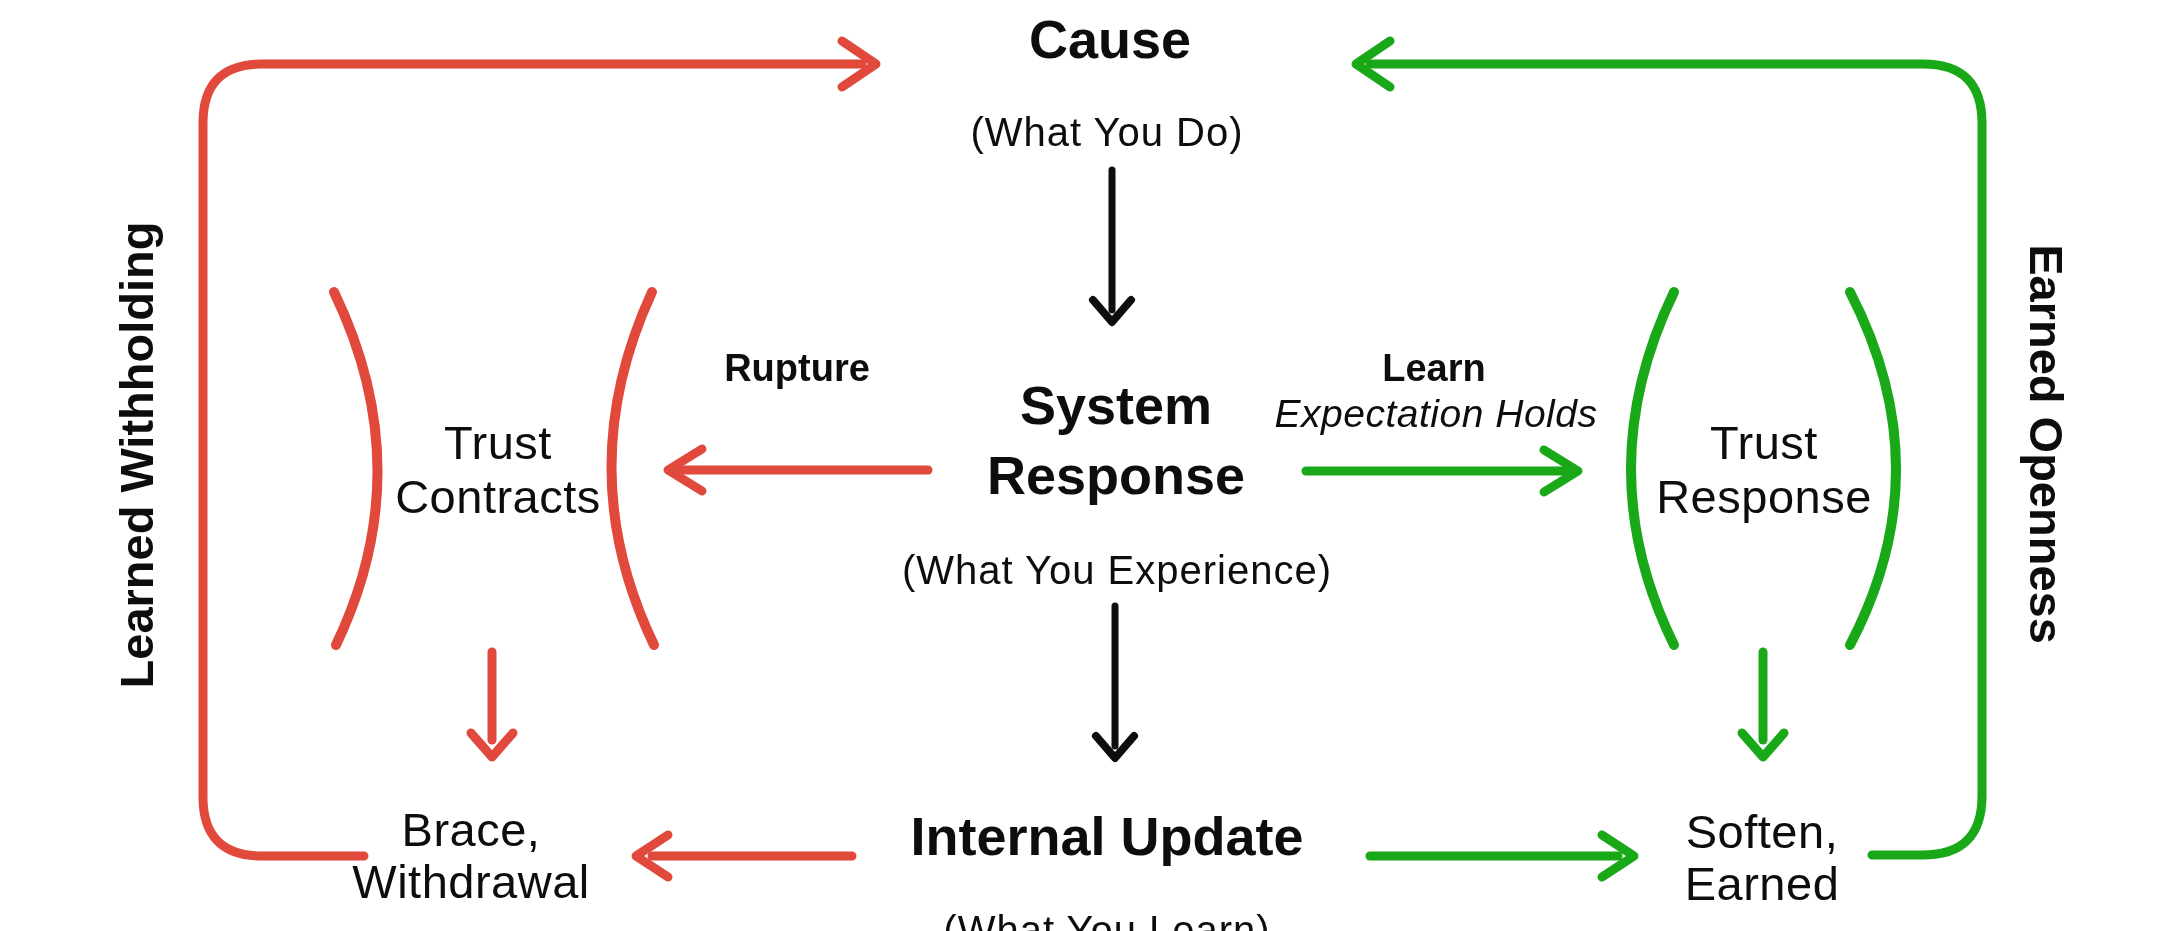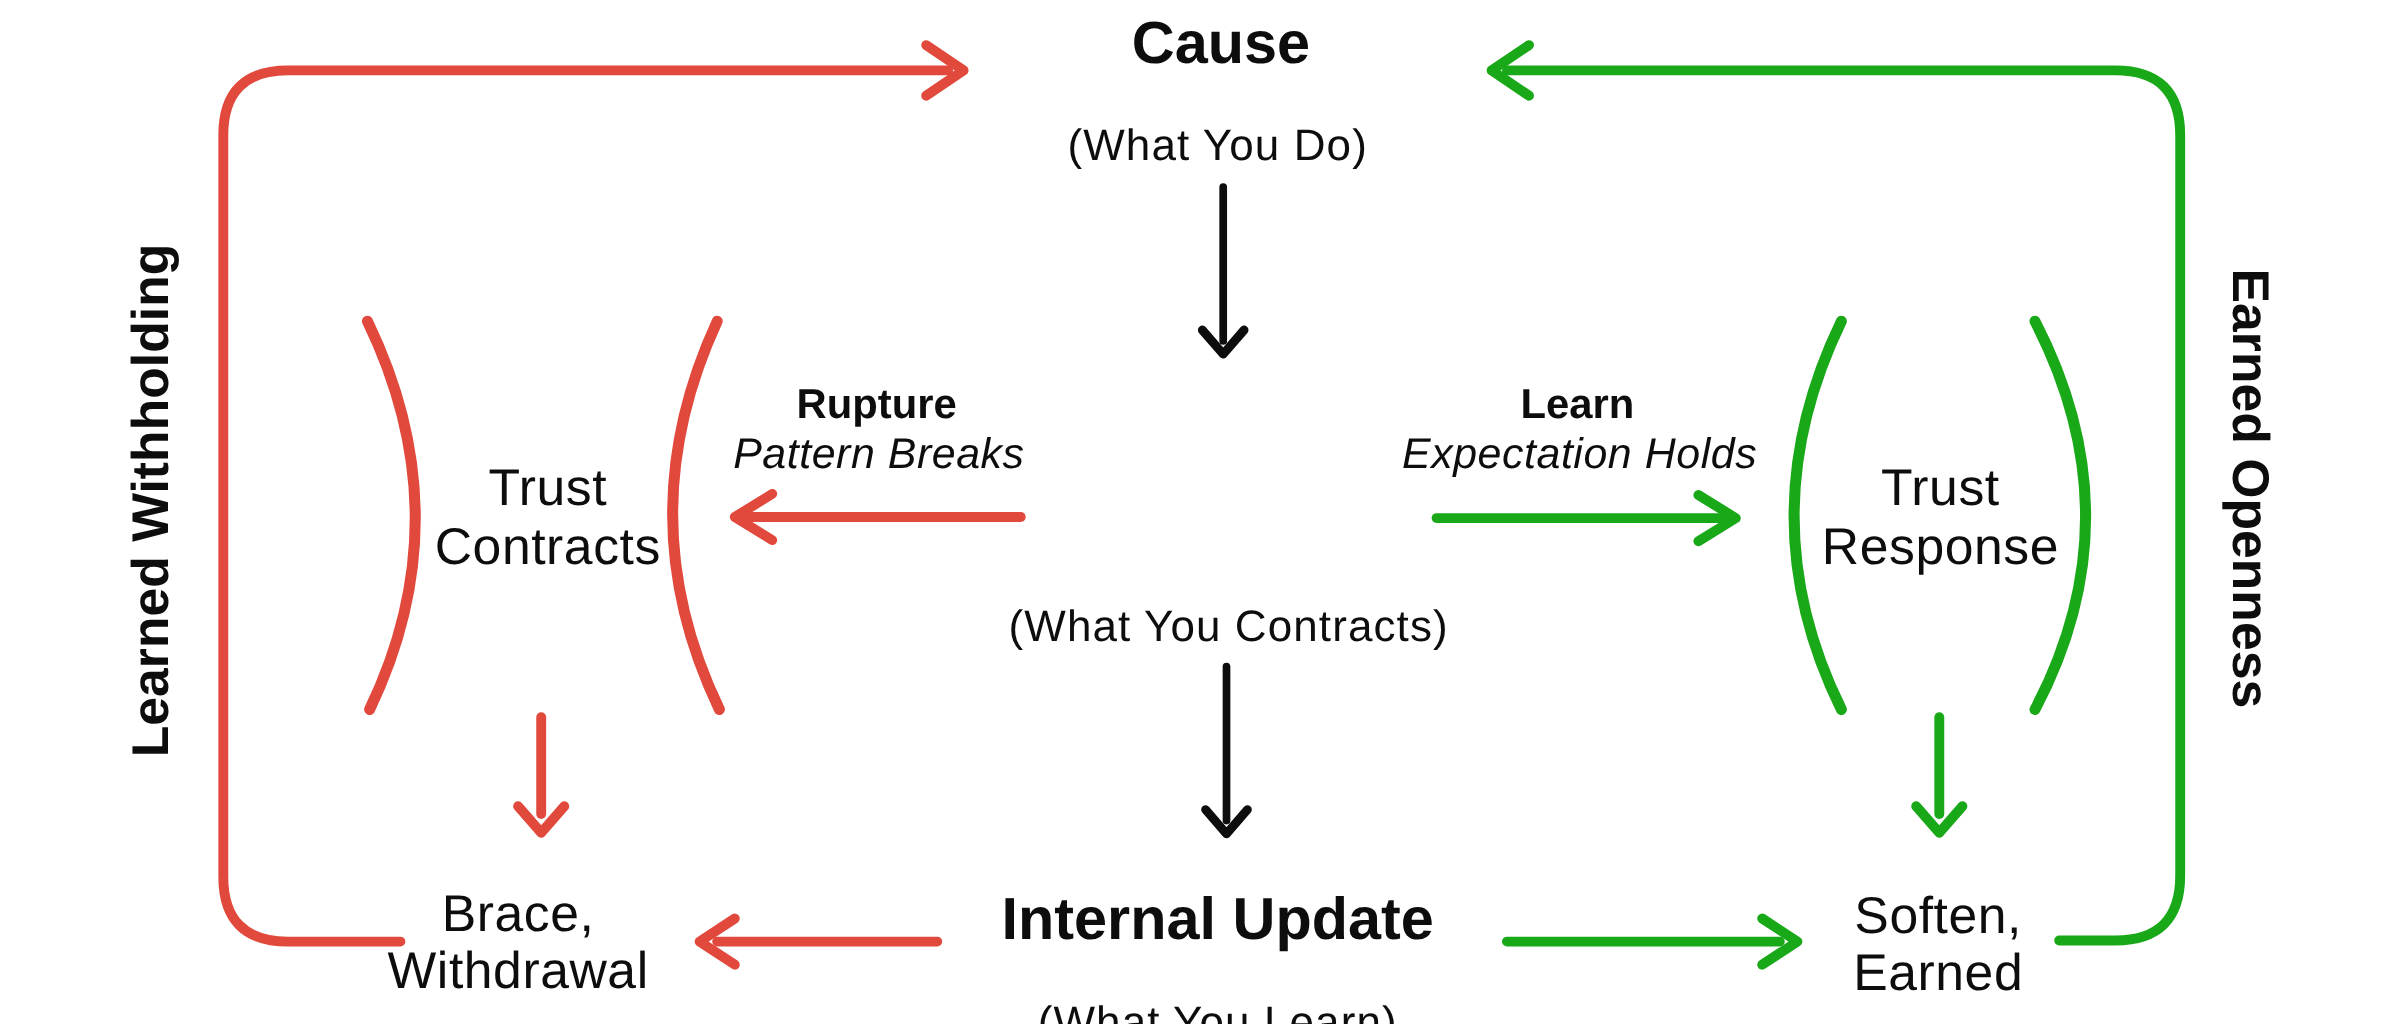--- a/index.html
+++ b/index.html
@@ -87,27 +87,30 @@
     <path class="stroke-red w9" d="M852 856 H 652"></path>
     <path class="stroke-red w9" d="M668 835 L636 856 L668 877"></path>
 
     <path class="stroke-green w9" d="M1370 856 H 1618"></path>
     <path class="stroke-green w9" d="M1602 835 L1634 856 L1602 877"></path>
   </svg>
 
   <div class="label title-xl" style="left:1110px;top:39px;">Cause</div>
   <div class="label subtitle" style="left:1107px;top:98px;">(What You Do)</div>
 
-  <div class="label subtitle" style="left:1117px;top:536px;">(What You Contracts)</div>
+  <div class="label title-xl two-line lh70" style="left:1116px;top:440px;">
+    <span>System</span>
+    <span>Response</span>
+  </div>
+  <div class="label subtitle" style="left:1117px;top:536px;">(What You Experience)</div>
 
   <div class="label title-xl" style="left:1107px;top:836px;">Internal Update</div>
   <div class="label subtitle" style="left:1107px;top:896px;">(What You Learn)</div>
 
   <div class="label title-lg" style="left:797px;top:369px;">Rupture</div>
-  <div class="label sub-italic" style="left:799px;top:414px;">Pattern Breaks</div>
 
   <div class="label title-lg" style="left:1434px;top:369px;">Learn</div>
   <div class="label sub-italic" style="left:1436px;top:414px;">Expectation Holds</div>
 
   <div class="label node-text two-line lh54" style="left:498px;top:470px;">
     <span>Trust</span>
     <span>Contracts</span>
   </div>
 
   <div class="label node-text two-line lh54" style="left:1764px;top:470px;">

